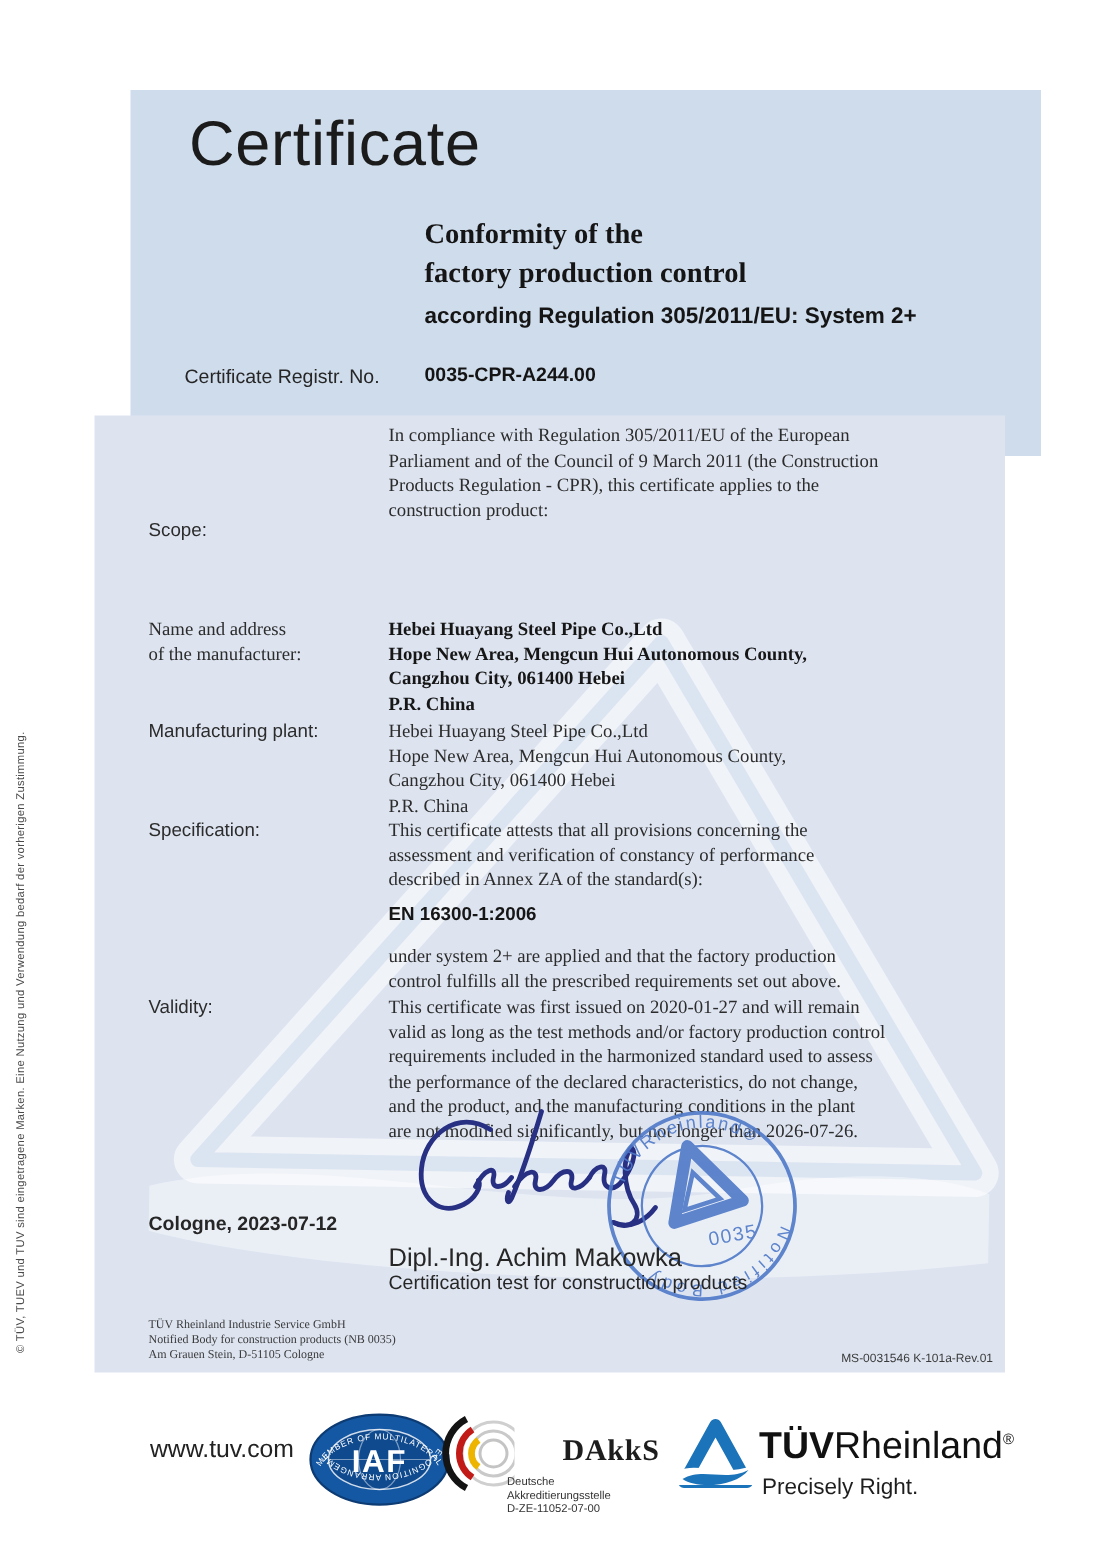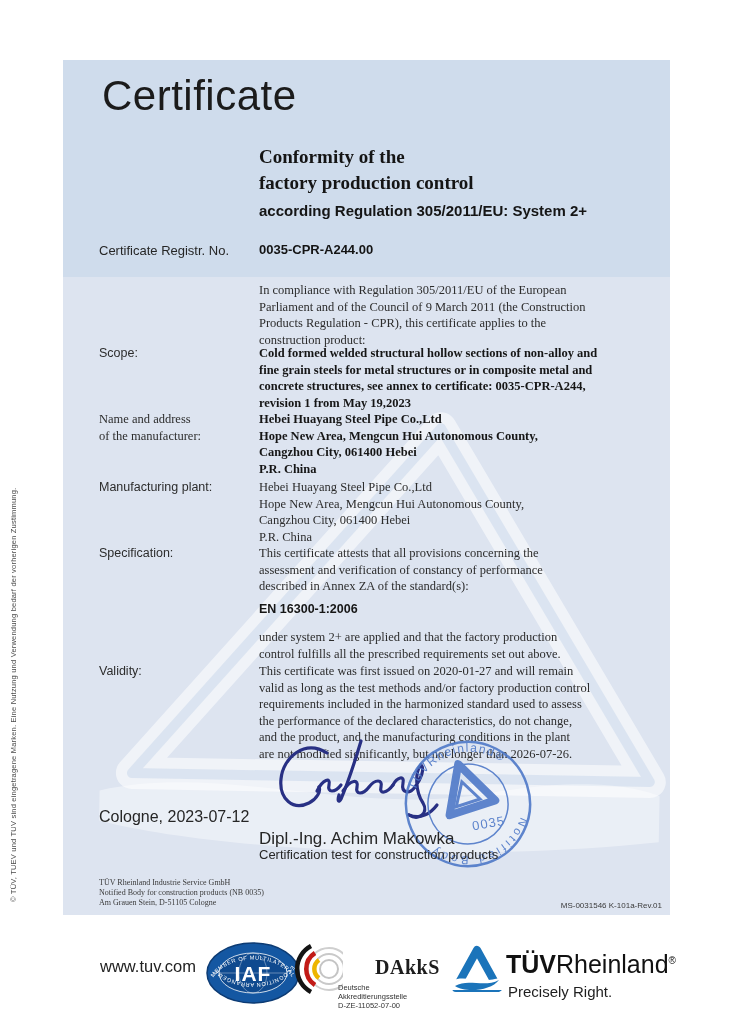--- a/index.html
+++ b/index.html
@@ -5,38 +5,38 @@
   html,body{margin:0;padding:0;background:#fff;}
   .page{position:relative;width:732px;height:1036px;background:#ffffff;overflow:hidden;
         font-family:"Liberation Sans",sans-serif;color:#262626;}
 
   
   .side-note{position:absolute;left:9px;top:902px;transform:rotate(-90deg);transform-origin:0 0;
              font-size:7.5px;color:#4a4a4a;white-space:nowrap;letter-spacing:.2px;}
 
   
   .panel{position:absolute;left:63px;width:607px;}
-  .panel-top{top:60px;height:244px;background:#cfdcec;}
+  .panel-top{top:60px;height:244px;background:#cfdcec;margin-left:24px;}
   .panel-body{top:277px;height:638px;background:#dde4f0;}
 
   .title{position:absolute;left:39px;top:12px;font-size:42px;color:#1b1b1b;letter-spacing:.5px;}
   .subtitle{position:absolute;left:196px;top:84px;font-size:19px;font-weight:700;color:#151515;
             line-height:26px;white-space:pre-line;}
   .according{position:absolute;left:196px;top:142px;font-size:15px;font-weight:700;color:#151515;}
   .reg-label{position:absolute;left:36px;top:183px;font-size:13px;}
   .reg-value{position:absolute;left:196px;top:182px;font-size:13px;font-weight:700;color:#141414;}
 
   .pre{white-space:pre-line;font-family:Liberation Serif, serif;}
   .lbl{position:absolute;left:36px;font-size:12.5px;line-height:16.5px;color:#2c2c2c;}
   .val{position:absolute;left:196px;font-size:12.5px;line-height:16.5px;color:#2c2c2c;width:390px;}
   .b{font-weight:700;color:#161616;}
 
   .watermark{position:absolute;inset:0;pointer-events:none;}
 
-  .place-date{position:absolute;left:36px;top:531px;font-size:16px;}
+  .place-date{position:absolute;left:36px;top:531px;font-size:13px;font-weight:bold;}
   .signer{position:absolute;left:196px;top:552px;font-size:17px;}
   .signer-role{position:absolute;left:196px;top:570px;font-size:13px;}
   .sig-svg{position:absolute;left:206px;top:458px;}
   .stamp-svg{position:absolute;left:330px;top:452px;opacity:.9;}
 
   .footer-company{position:absolute;left:36px;top:601px;font-size:8px;line-height:10px;color:#3a3a3a;}
   .footer-doc{position:absolute;right:8px;top:624px;font-size:8px;color:#3a3a3a;}
 
   
   .website{position:absolute;left:100px;top:957px;font-size:16.5px;color:#222;}
@@ -76,24 +76,20 @@
         <path d="M40,518 C160,488 300,540 430,514 C520,496 575,504 600,514 L600,560 C400,585 150,575 40,548 Z" fill="rgba(255,255,255,0.40)"></path>
       </g>
     </svg>
 
     <div class="val pre" style="top:5px">In compliance with Regulation 305/2011/EU of the European
 Parliament and of the Council of 9 March 2011 (the Construction
 Products Regulation - CPR), this certificate applies to the
 construction product:</div>
 
     <div class="lbl" style="top:68px">Scope:</div>
-    <div class="val pre b" style="top:68px">Cold formed welded structural hollow sections of non-alloy and
-fine grain steels for metal structures or in composite metal and
-concrete structures, see annex to certificate: 0035-CPR-A244,
-revision 1 from May 19,2023</div>
 
     <div class="lbl pre" style="top:134px">Name and address
 of the manufacturer:</div>
     <div class="val pre b" style="top:134px">Hebei Huayang Steel Pipe Co.,Ltd
 Hope New Area, Mengcun Hui Autonomous County,
 Cangzhou City, 061400 Hebei
 P.R. China</div>
 
     <div class="lbl" style="top:202px">Manufacturing plant:</div>
     <div class="val pre" style="top:202px">Hebei Huayang Steel Pipe Co.,Ltd

